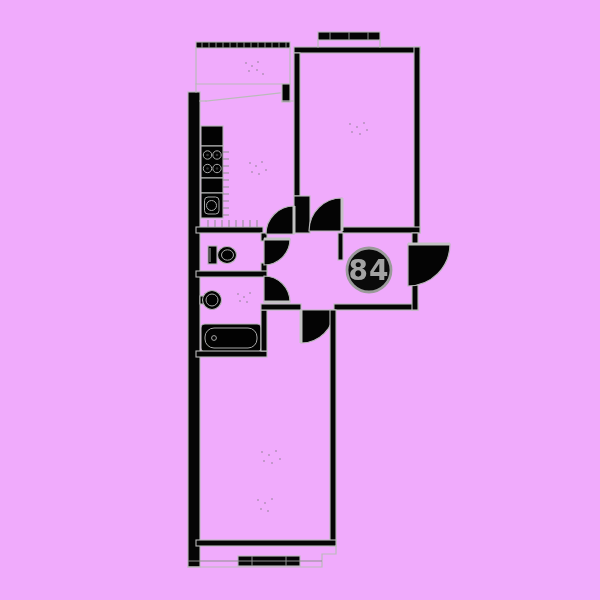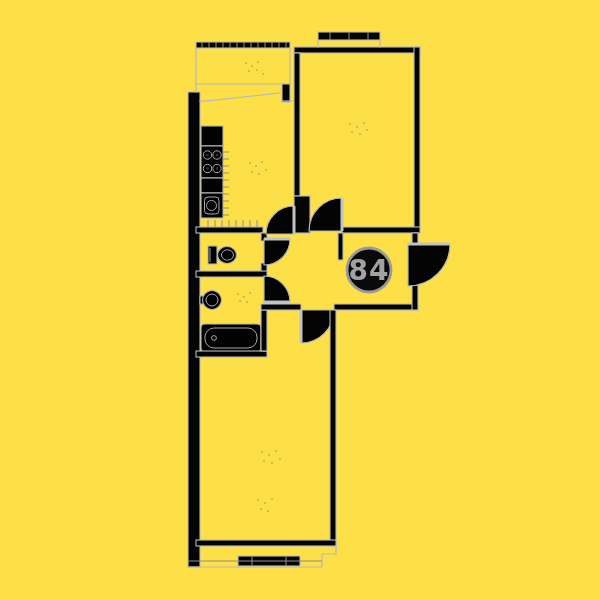--- a/index.html
+++ b/index.html
@@ -1,16 +1,16 @@
 <!DOCTYPE html>
 <html><head>
 <meta charset="utf-8">
 <style>
   html,body{margin:0;padding:0;width:600px;height:600px;background:#000;overflow:hidden;}
-  .stage{position:relative;width:600px;height:600px;background:#fde047;}
+  .stage{position:relative;width:600px;height:600px;background:#f0abfc;}
   svg{display:block}
   .ln{stroke:#bababa;stroke-width:1.2;fill:none;stroke-linecap:square;}
   .ln-dim{stroke:#8f8f8f;stroke-width:1;fill:none;}
   .wall{fill:#050505;stroke:#bababa;stroke-width:1.1;}
   .pie{fill:#040404;stroke:#b5b5b5;stroke-width:1.2;}
   .leaf{stroke:#c2c2c2;stroke-width:3;fill:none;stroke-linecap:butt;}
   .fix{stroke:#b5b5b5;stroke-width:1.1;fill:#020202;}
   .fix-thin{stroke:#a8a8a8;stroke-width:1;fill:none;}
   .speck{fill:#6f6f6f;opacity:.45;}
   .badge-num{font-family:"DejaVu Sans",sans-serif;font-weight:bold;font-size:28px;letter-spacing:1px;}

